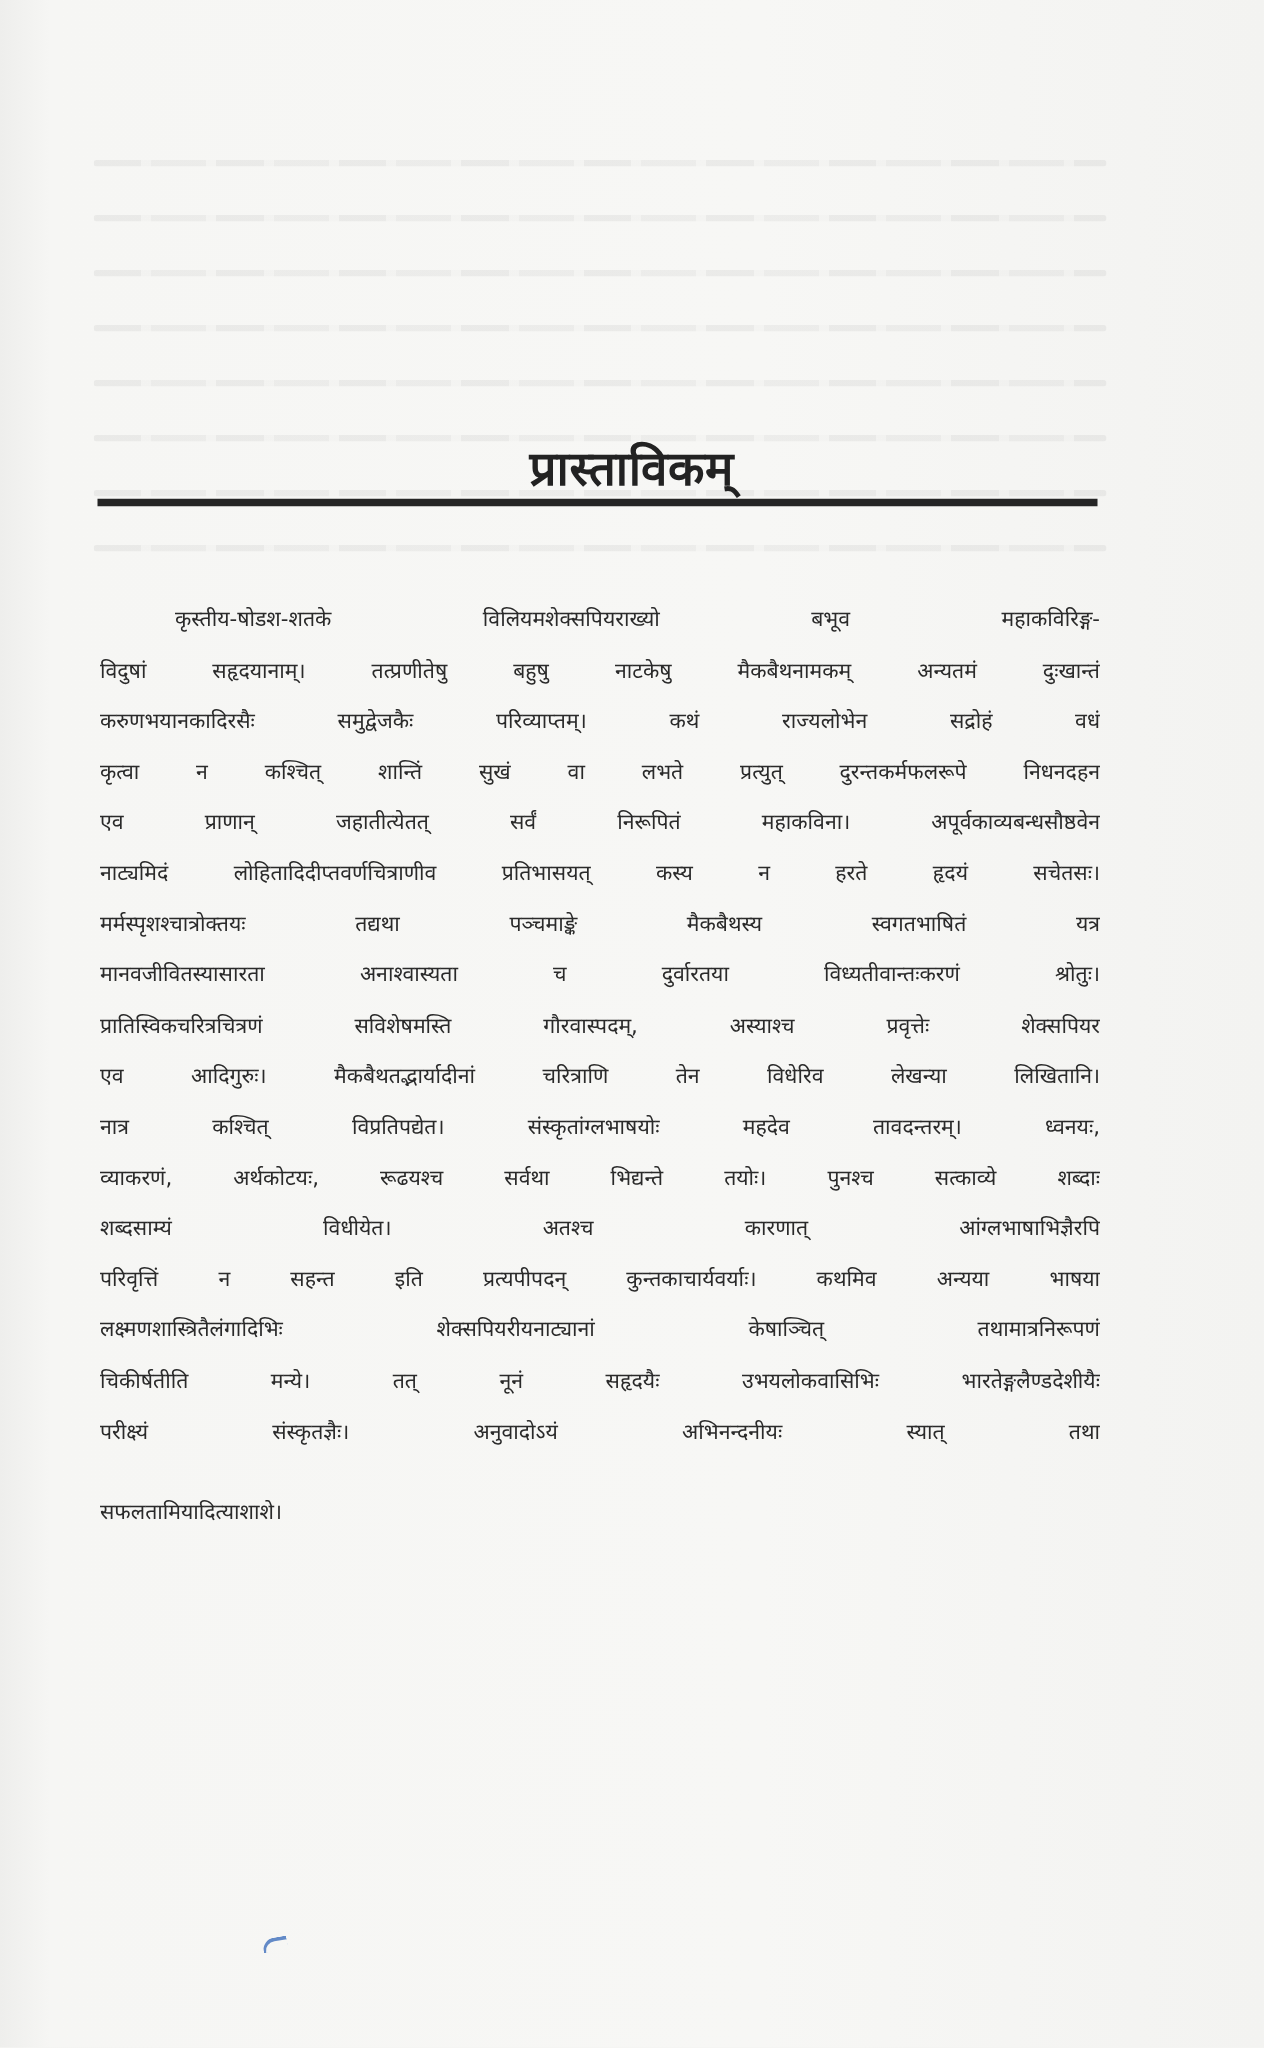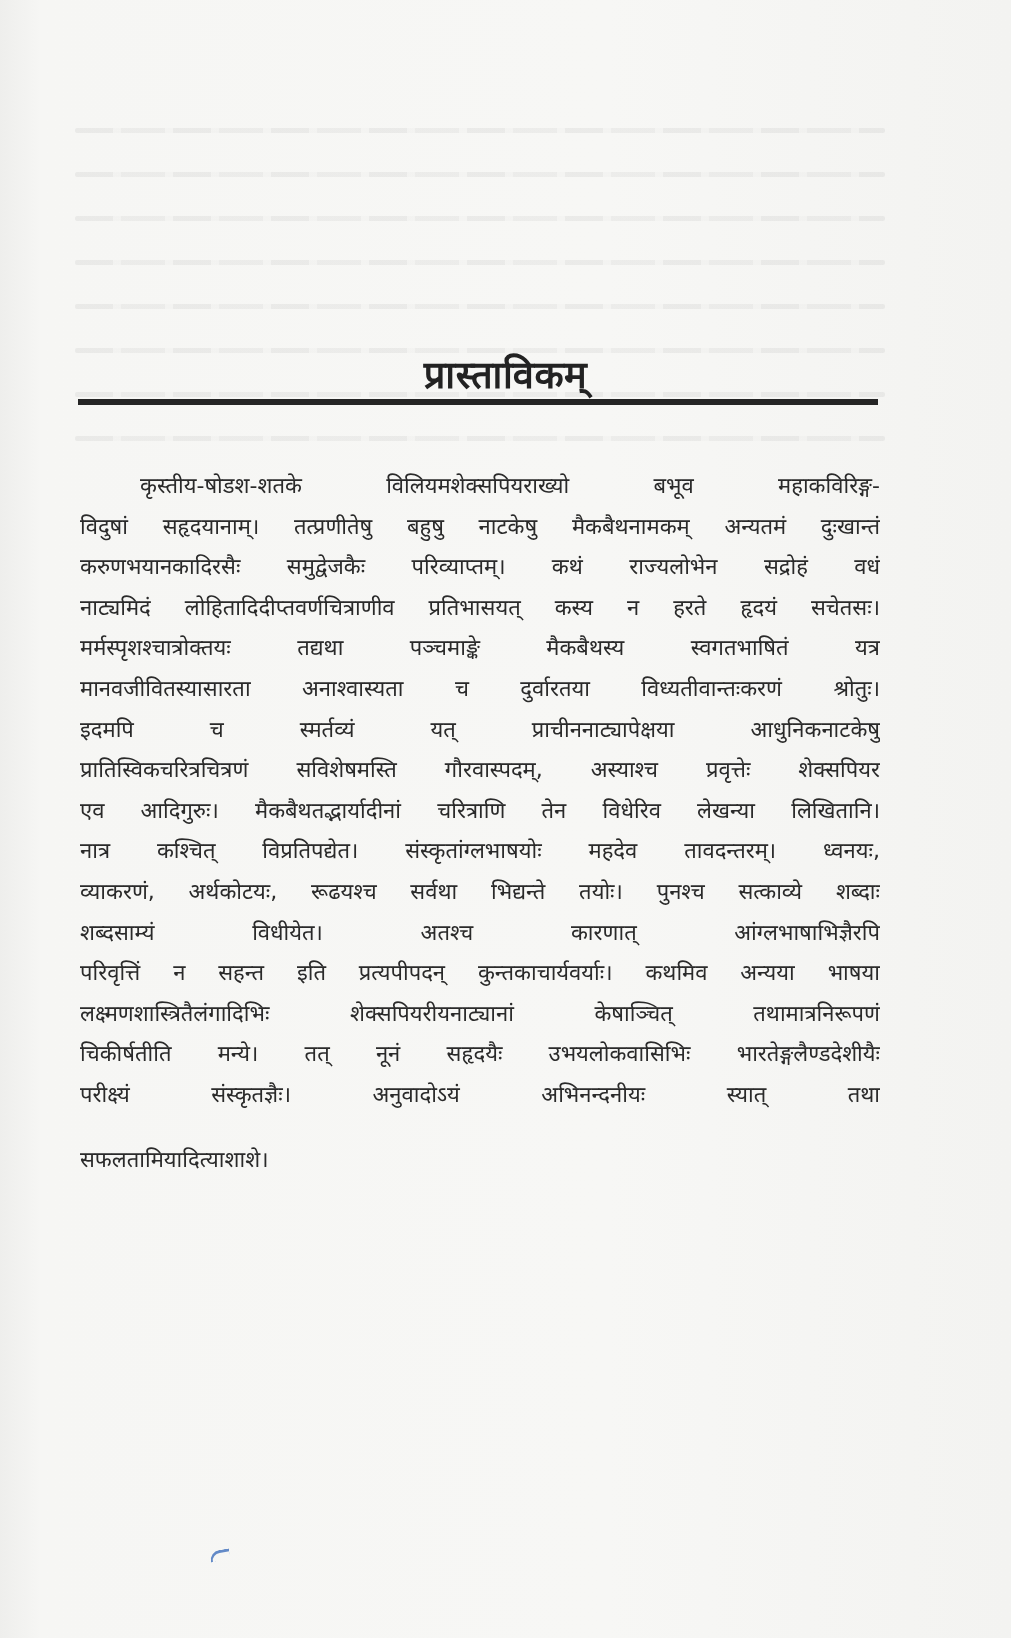--- a/index.html
+++ b/index.html
@@ -52,24 +52,24 @@
       position: absolute;
       left: 78px;
       top: 399px;
       width: 800px;
       height: 6px;
       background: #252525;
     }
     .body-text {
       position: absolute;
       left: 80px;
-      top: 466px;
+      top: 476px;
       width: 800px;
       font-family: "DejaVu Sans", "Liberation Sans", sans-serif;
-      font-size: 22px;
+      font-size: 17px;
       line-height: 40.6px;
       color: #2a2a2a;
     }
     .line {
       display: block;
       height: 40.6px;
       white-space: nowrap;
       text-align: justify;
       text-align-last: justify;
       overflow: hidden;
@@ -111,24 +111,25 @@
   </div>
 
   <h1 class="title">प्रास्ताविकम्</h1>
 
   <div class="rule"></div>
 
   <div class="body-text">
     <span class="line first">कृस्तीय-षोडश-शतके विलियमशेक्सपियराख्यो बभूव महाकविरिङ्ग-</span>
     <span class="line">विदुषां सहृदयानाम्। तत्प्रणीतेषु बहुषु नाटकेषु मैकबैथनामकम् अन्यतमं दुःखान्तं</span>
     <span class="line">करुणभयानकादिरसैः समुद्वेजकैः परिव्याप्तम्। कथं राज्यलोभेन सद्रोहं वधं</span>
+    <span class="line">कृत्वा न कश्चित् शान्तिं सुखं वा लभते प्रत्युत् दुरन्तकर्मफलरूपे निधनदहन</span>
+    <span class="line">एव प्राणान् जहातीत्येतत् सर्वं निरूपितं महाकविना। अपूर्वकाव्यबन्धसौष्ठवेन</span>
     <span class="line">नाट्यमिदं लोहितादिदीप्तवर्णचित्राणीव प्रतिभासयत् कस्य न हरते हृदयं सचेतसः।</span>
     <span class="line">मर्मस्पृशश्चात्रोक्तयः तद्यथा पञ्चमाङ्के मैकबैथस्य स्वगतभाषितं यत्र</span>
     <span class="line">मानवजीवितस्यासारता अनाश्वास्यता च दुर्वारतया विध्यतीवान्तःकरणं श्रोतुः।</span>
-    <span class="line">इदमपि च स्मर्तव्यं यत् प्राचीननाट्यापेक्षया आधुनिकनाटकेषु</span>
     <span class="line">प्रातिस्विकचरित्रचित्रणं सविशेषमस्ति गौरवास्पदम्, अस्याश्च प्रवृत्तेः शेक्सपियर</span>
     <span class="line">एव आदिगुरुः। मैकबैथतद्भार्यादीनां चरित्राणि तेन विधेरिव लेखन्या लिखितानि।</span>
     <span class="line">नात्र कश्चित् विप्रतिपद्येत। संस्कृतांग्लभाषयोः महदेव तावदन्तरम्। ध्वनयः,</span>
     <span class="line">व्याकरणं, अर्थकोटयः, रूढयश्च सर्वथा भिद्यन्ते तयोः। पुनश्च सत्काव्ये शब्दाः</span>
     <span class="line">शब्दसाम्यं विधीयेत। अतश्च कारणात् आंग्लभाषाभिज्ञैरपि</span>
     <span class="line">परिवृत्तिं न सहन्त इति प्रत्यपीपदन् कुन्तकाचार्यवर्याः। कथमिव अन्यया भाषया</span>
     <span class="line">लक्ष्मणशास्त्रितैलंगादिभिः शेक्सपियरीयनाट्यानां केषाञ्चित् तथामात्रनिरूपणं</span>
     <span class="line">चिकीर्षतीति मन्ये। तत् नूनं सहृदयैः उभयलोकवासिभिः भारतेङ्गलैण्डदेशीयैः</span>
     <span class="line">परीक्ष्यं संस्कृतज्ञैः। अनुवादोऽयं अभिनन्दनीयः स्यात् तथा</span>
     <span class="line last">सफलतामियादित्याशाशे।</span>

